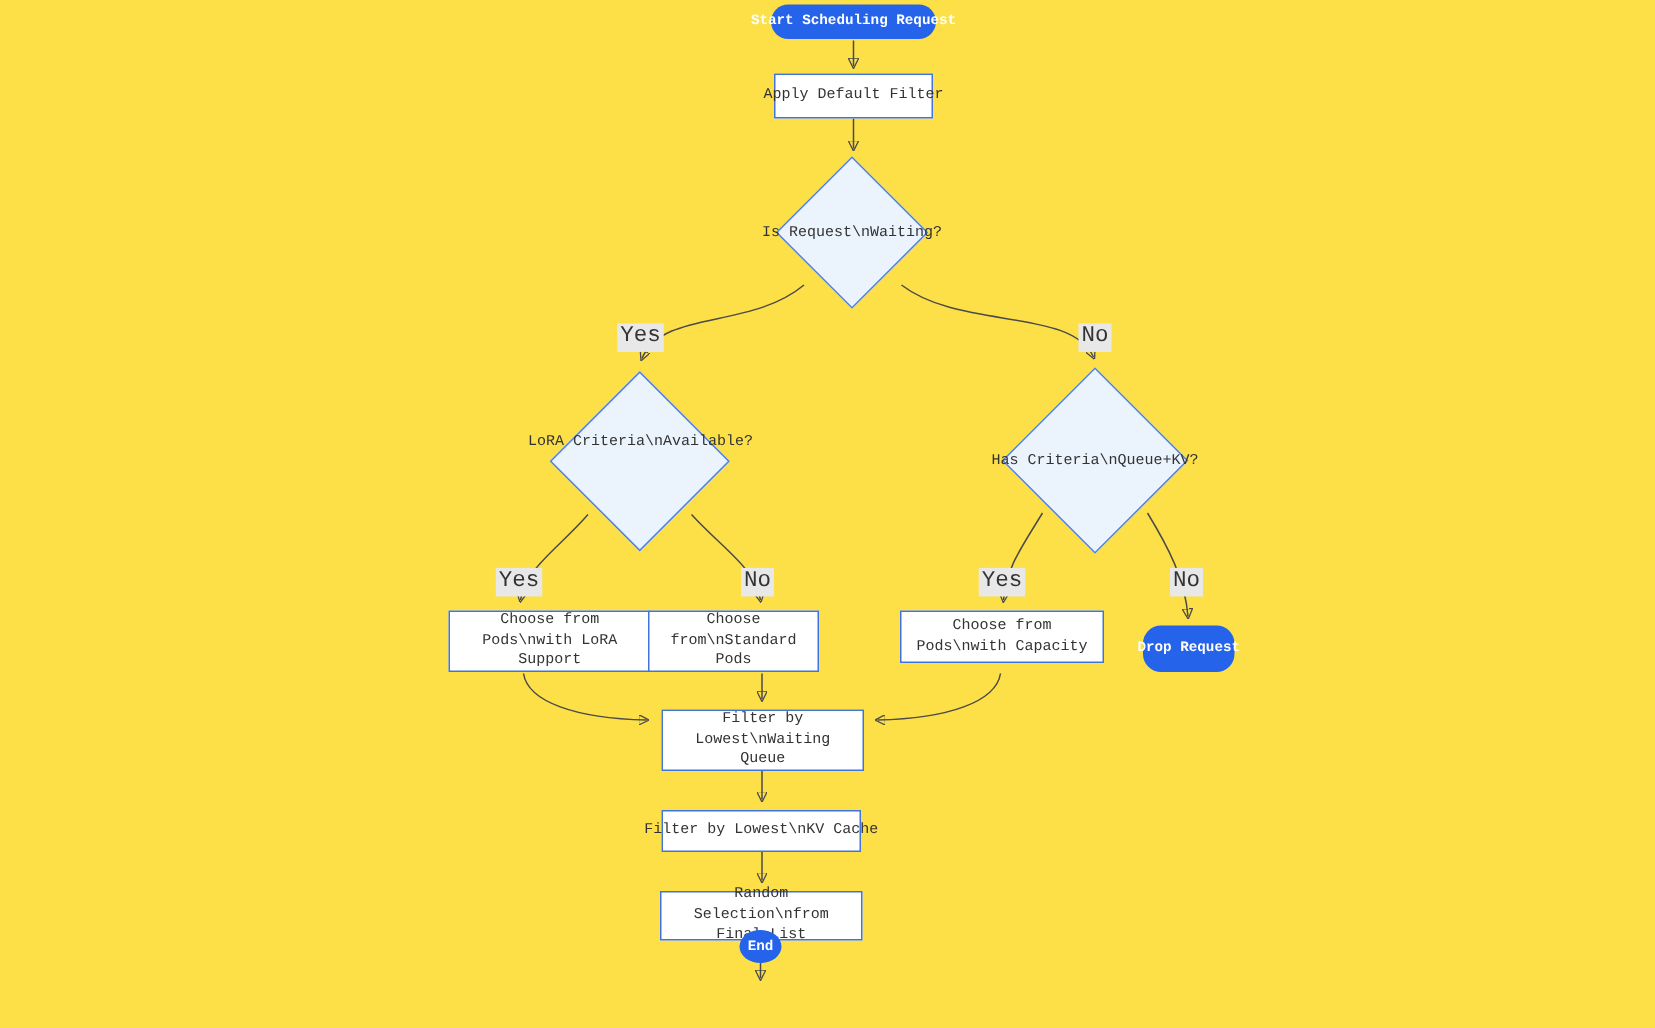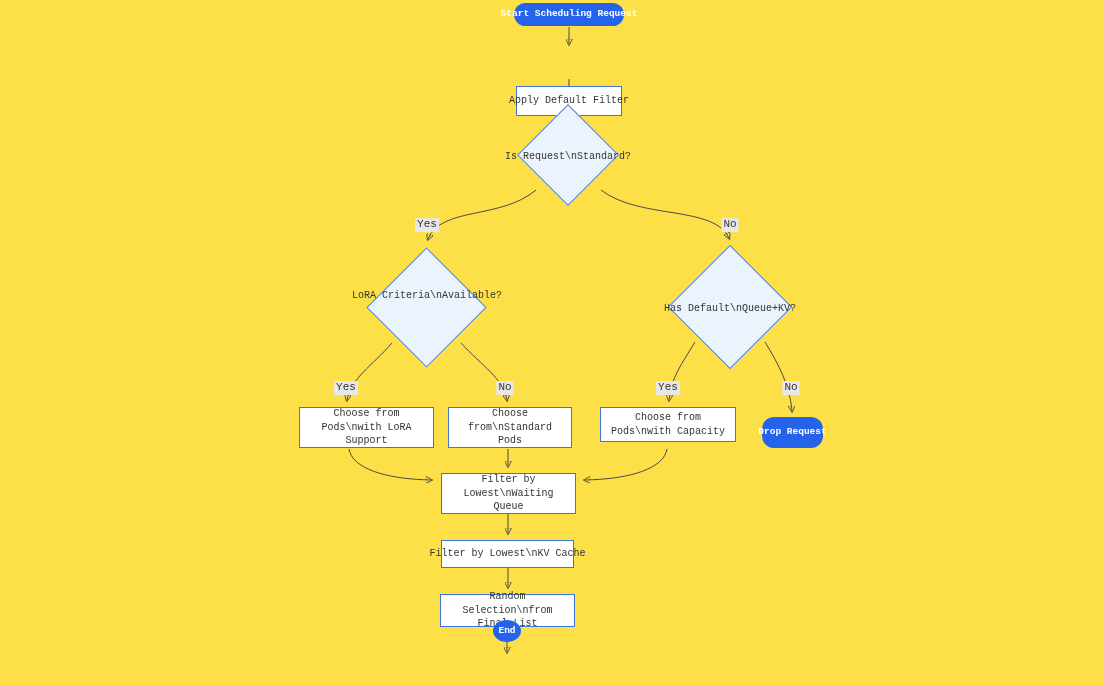--- a/index.html
+++ b/index.html
@@ -26,21 +26,21 @@
   .proc { background: #ffffff; border: 1.3px solid #3e74db; padding: 2px 6px; }
   .nowrap { white-space: nowrap; }
 
   .diamond-wrap { position: absolute; }
   .diamond-shape { width: 100%; height: 100%; background: #ebf3fd; border: 1.5px solid #4e80e1;
                    transform: rotate(45deg); box-sizing: border-box; }
   .diamond-label { position: absolute; transform: translate(-50%, -50%);
                    font-size: 10px; white-space: nowrap; text-align: center; }
 
   .edge-label { position: absolute; transform: translate(-50%, -50%);
-                background: #e8e8e8; color: #333333; font-size: 11px;
+                background: #e8e8e8; color: #333333; font-size: 15px;
                 padding: 0 2px; line-height: 1.25; text-align: right; }
 </style>
 </head>
 <body>
 
 <div id="canvas">
 
   <svg id="edges">
     <defs>
       <marker id="arrow" viewBox="0 0 8 8" refX="6" refY="4" markerWidth="7" markerHeight="7" orient="auto">
@@ -58,40 +58,40 @@
     <path d="M349,449 C352,468 384,479 431,480" marker-end="url(#arrow)"></path>
     <path d="M508,449 L508,466" marker-end="url(#arrow)"></path>
     <path d="M667,449 C664,468 632,479 585,480" marker-end="url(#arrow)"></path>
     <path d="M508,514 L508,533" marker-end="url(#arrow)"></path>
     <path d="M508,568 L508,587" marker-end="url(#arrow)"></path>
     <path d="M507,633 L507,652" marker-end="url(#arrow)"></path>
   </svg>
 
   <div class="node pill" style="left:514px; top:3px; width:110px; height:23px;">Start Scheduling Request</div>
 
-  <div class="node proc nowrap" style="left:516px; top:49px; width:106px; height:30px;margin-top:37px;">Apply Default Filter</div>
+  <div class="node proc nowrap" style="left:516px; top:49px; width:106px; height:30px;">Apply Default Filter</div>
 
   <div class="diamond-wrap" style="left:532px; top:119px; width:72px; height:72px;">
     <div class="diamond-shape"></div>
   </div>
-  <div class="diamond-label" style="left:568px; top:156px;">Is Request\nStandard?</div>
+  <div class="diamond-label" style="left:568px; top:156px;">Is Request\nWaiting?</div>
 
   <div class="diamond-wrap" style="left:384px; top:265px; width:85px; height:85px;">
     <div class="diamond-shape"></div>
   </div>
   <div class="diamond-label" style="left:427px; top:295px;">LoRA Criteria\nAvailable?</div>
 
   <div class="diamond-wrap" style="left:686px; top:263px; width:88px; height:88px;">
     <div class="diamond-shape"></div>
   </div>
-  <div class="diamond-label" style="left:730px; top:308px;">Has Default\nQueue+KV?</div>
+  <div class="diamond-label" style="left:730px; top:308px;">Has Criteria\nQueue+KV?</div>
 
   <div class="node proc" style="left:279px; top:407px; width:135px; height:41px;margin-left:20px;">Choose from Pods\nwith LoRA Support</div>
 
-  <div class="node proc" style="left:448px; top:407px; width:124px; height:41px;">Choose from\nStandard Pods</div>
+  <div class="node proc" style="left:432px; top:407px; width:114px; height:41px;">Choose from\nStandard Pods</div>
 
   <div class="node proc" style="left:600px; top:407px; width:136px; height:35px;">Choose from Pods\nwith Capacity</div>
 
   <div class="node pill" style="left:762px; top:417px; width:61px; height:31px;">Drop Request</div>
 
   <div class="node proc nowrap" style="left:441px; top:540px; width:133px; height:28px; padding:2px 2px;">Filter by Lowest\nKV Cache</div>
 
   <div class="node proc" style="left:441px; top:473px; width:135px; height:41px;">Filter by Lowest\nWaiting Queue</div>
 
   <div class="node proc" style="left:440px; top:594px; width:135px; height:33px;">Random Selection\nfrom Final List</div>

